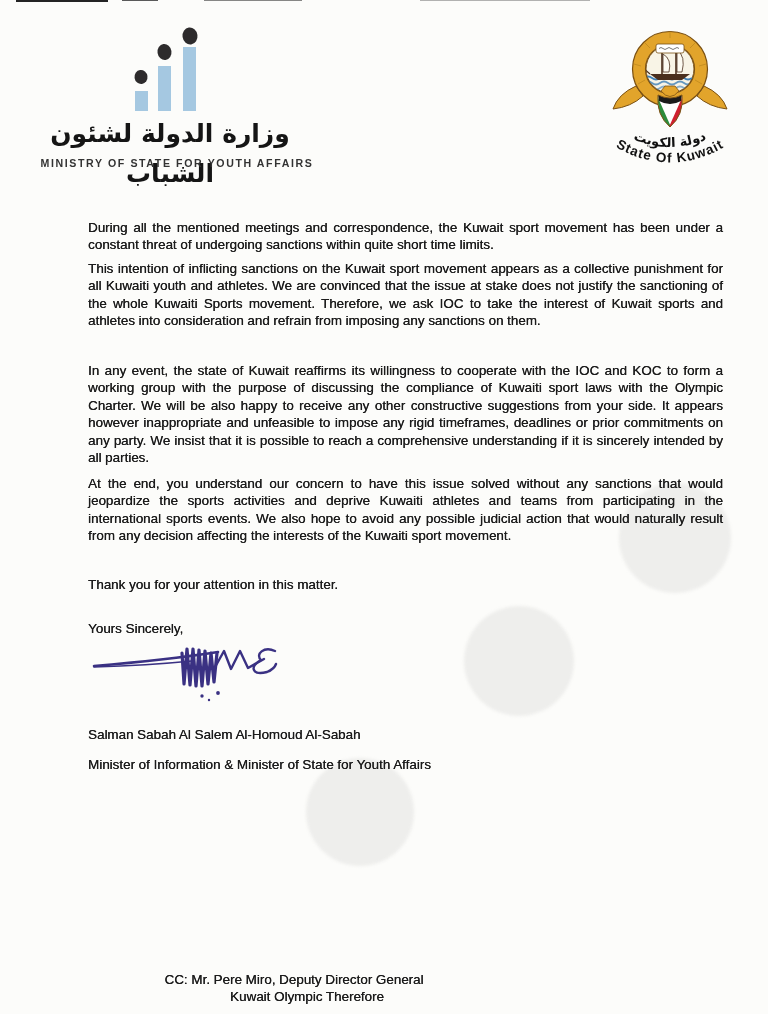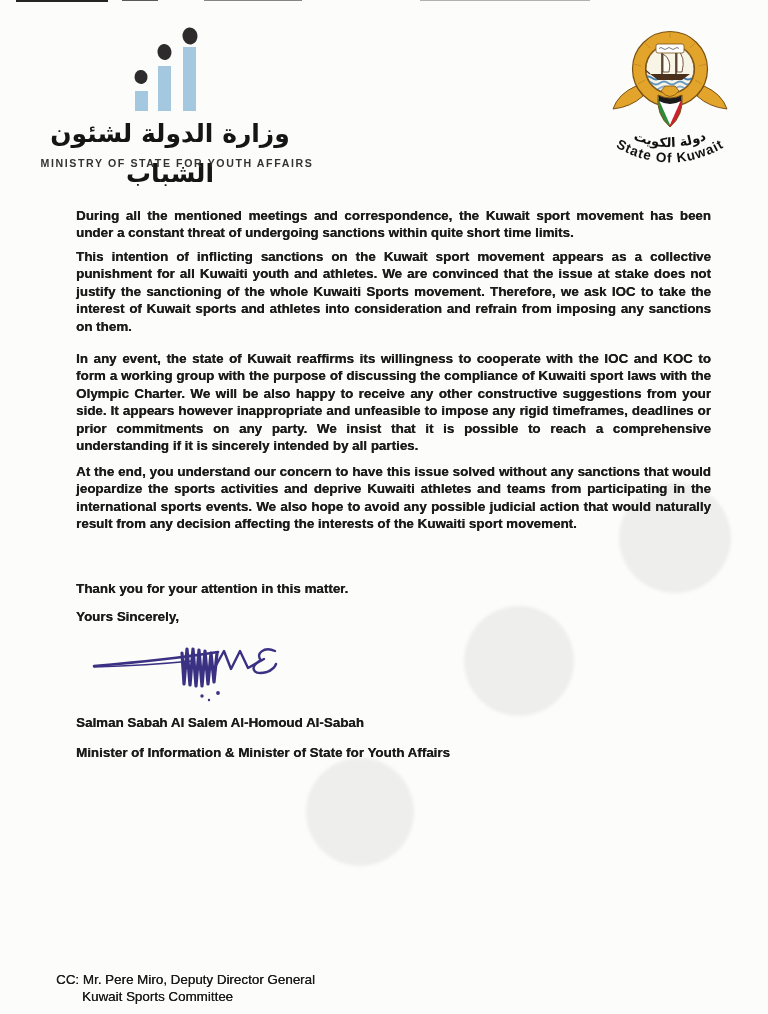--- a/index.html
+++ b/index.html
@@ -30,32 +30,33 @@
     font-size:10.6px;font-weight:700;letter-spacing:1.6px;color:#333;z-index:2;
     white-space:nowrap;
   }
   .emblem{position:absolute;left:598px;top:22px;z-index:2;}
   
   .letter-content{
     position:absolute;left:72px;top:196px;width:635px;height:640px;z-index:2;
     font-size:13.4px;line-height:17.4px;color:#1c1c1c;
     text-shadow:0.25px 0 0 #1c1c1c;
   }
-  .letter-content p{margin:4px;position:absolute;left:0;width:635px;text-align:justify;font-weight:bold;}
+  .letter-content p{margin:16px;position:absolute;left:0;width:635px;text-align:justify;}
   .p-1{top:7px;}  .p-2{top:48px;}  .p-3{top:150px;}  .p-4{top:263px;}
-  .thanks{top:380px;text-align:right;}
+  .thanks{top:364px;text-align:right;}
   .closing{top:408px;text-align:center;}
   .signature-svg{position:absolute;left:6px;top:426px;}
   .signer-name{top:514px;text-align:left;}
   .signer-title{top:544px;text-align:right;}
   
   .cc-block{
-    position:absolute;left:56px;top:971px;width:420px;z-index:2;
+    position:absolute;left:84px;top:971px;width:420px;z-index:2;
     font-size:13.4px;line-height:17.2px;color:#1c1c1c;
     text-shadow:0.25px 0 0 #1c1c1c;
+    text-align:center;
   }
   .cc-line2{padding-left:26px;}
 </style>
 </head>
 <body>
 
 <div class="page">
 
   <div class="edge-dash d1"></div>
   <div class="edge-dash d2"></div>
@@ -170,16 +171,16 @@
         <circle cx="131" cy="78" r="1.2"></circle>
       </g>
     </svg>
 
     <p class="signer-name">Salman Sabah Al Salem Al-Homoud Al-Sabah</p>
     <p class="signer-title">Minister of Information &amp; Minister of State for Youth Affairs</p>
   </div>
 
   <div class="cc-block">
     <div class="cc-line1">CC: Mr. Pere Miro, Deputy Director General</div>
-    <div class="cc-line2">Kuwait Sports Committee</div>
+    <div class="cc-line2">Kuwait Olympic Therefore</div>
   </div>
 
 </div>
 
 </body></html>

